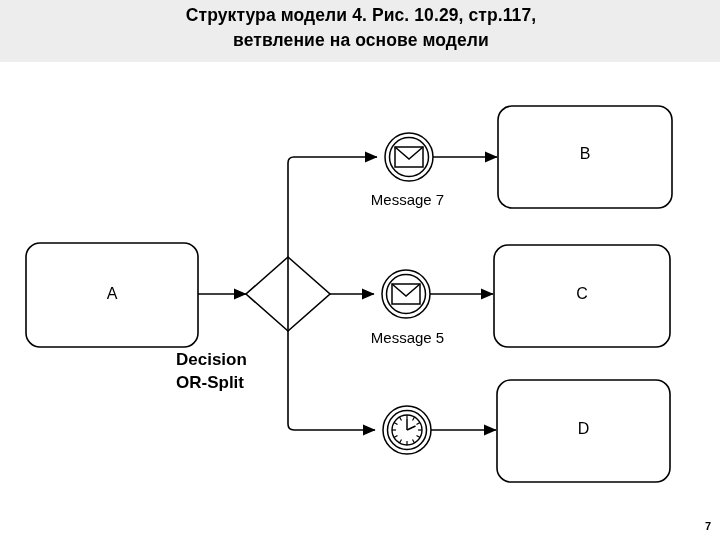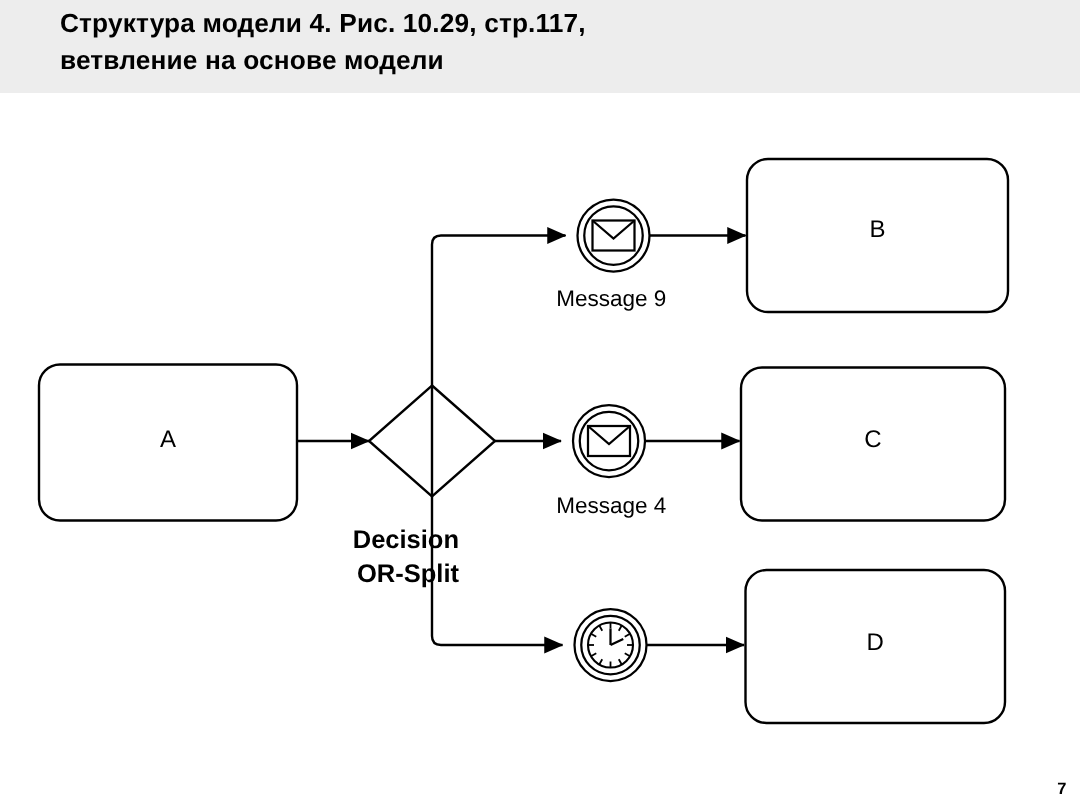--- a/index.html
+++ b/index.html
@@ -27,21 +27,21 @@
     left: 0; top: 0;
     width: 720px;
     height: 62px;
     background: #ededed;
   }
   #slide-title {
     position: absolute;
     left: 40px;
     top: 3px;
     width: 642px;
-    text-align: left;
+    text-align: center;
     font-size: 17.5px;
     font-weight: bold;
     color: #000000;
     line-height: 25px;
     letter-spacing: 0.1px;
   }
   #slide-title .t-line { display: block; }
   
   #diagram {
     position: absolute;
@@ -56,21 +56,21 @@
     font-size: 15px;
     color: #000000;
     text-align: center;
     white-space: nowrap;
   }
   .node-label.big { font-size: 16px; }
   .node-label.bold {
     font-weight: bold;
     font-size: 17px;
     line-height: 23px;
-    text-align: right;
+    text-align: left;
   }
   #label-a   { left: 26px;  top: 285px; width: 172px; }
   #label-b   { left: 498px; top: 145px; width: 174px; }
   #label-c   { left: 494px; top: 285px; width: 176px; }
   #label-d   { left: 497px; top: 420px; width: 173px; }
   #label-msg1 { left: 330px; top: 191px; width: 155px; }
   #label-msg2 { left: 330px; top: 329px; width: 155px; }
   #label-day  { left: 330px; top: 464px; width: 155px; }
   #label-decision {
     left: 176px;
@@ -170,22 +170,22 @@
         <line x1="407" y1="430" x2="415.5" y2="426" stroke="#000000" stroke-width="1.5"></line>
       </g>
     </g>
   </svg>
 
   <div class="node-label big" id="label-a">A</div>
   <div class="node-label big" id="label-b">B</div>
   <div class="node-label big" id="label-c">C</div>
   <div class="node-label big" id="label-d">D</div>
 
-  <div class="node-label" id="label-msg1">Message 9</div>
-  <div class="node-label" id="label-msg2">Message 4</div>
+  <div class="node-label" id="label-msg1">Message 7</div>
+  <div class="node-label" id="label-msg2">Message 5</div>
 
   <div class="node-label bold" id="label-decision">
     <span>Decision</span><br>
     <span>OR-Split</span>
   </div>
 
   <div id="page-number">7</div>
 
 </div>
 

